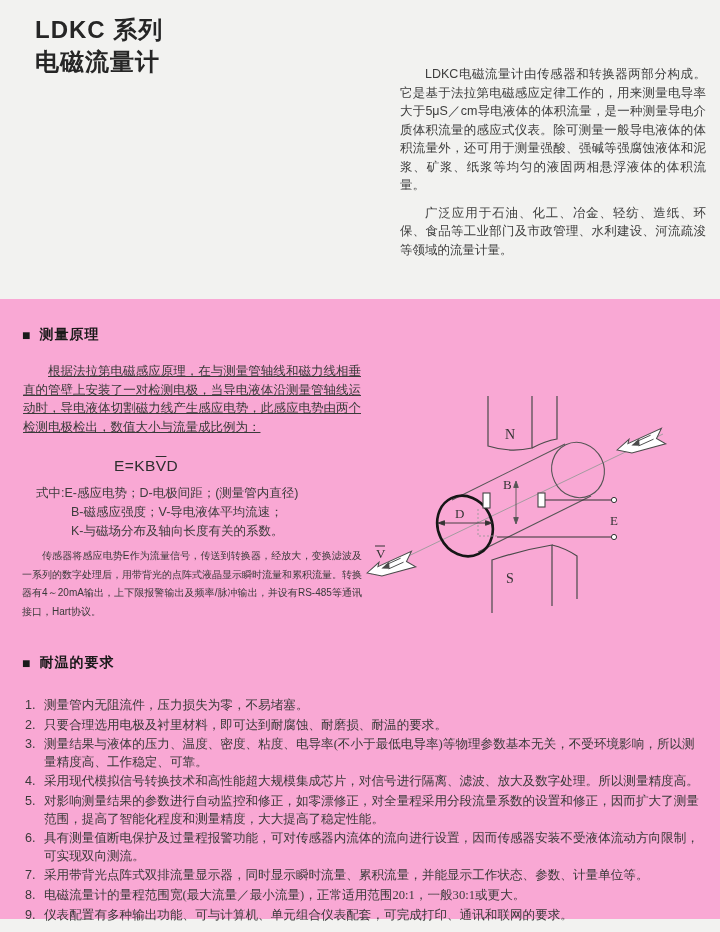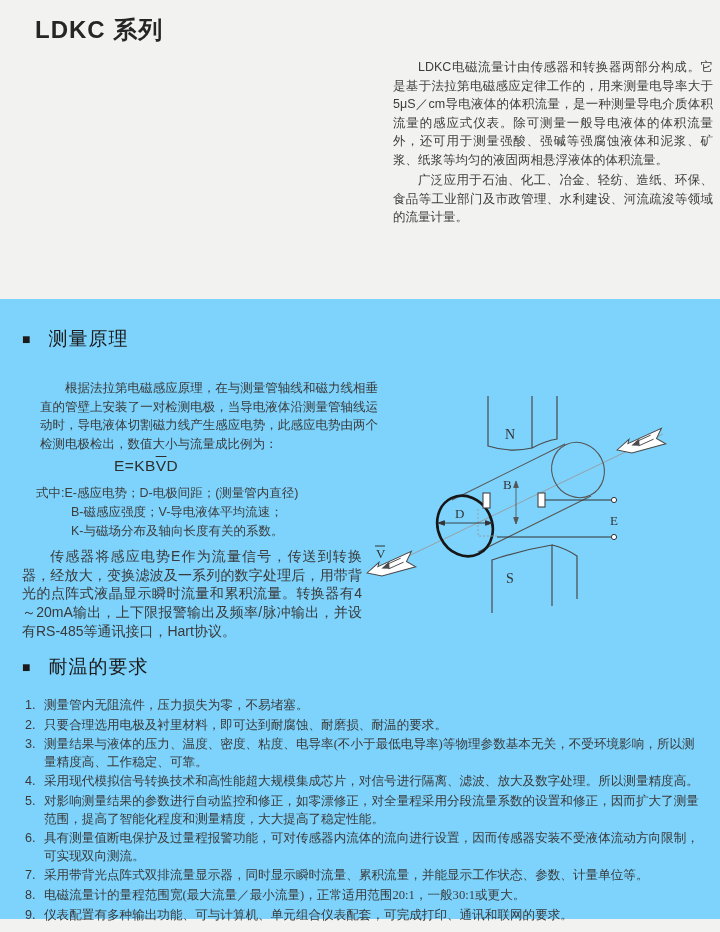--- a/index.html
+++ b/index.html
@@ -1,61 +1,62 @@
 <!DOCTYPE html>
 <html><head>
 <meta charset="utf-8">
 <style>
   html,body{margin:0;padding:0;}
   .page{
-    position:relative;width:720px;height:932px;background:#7dd3fc;overflow:hidden;
+    position:relative;width:720px;height:932px;background:#f9a8d4;overflow:hidden;
     font-family:"Liberation Sans", sans-serif;color:#3a3a3a;
   }
   .top-band{position:absolute;left:0;top:0;width:720px;height:299px;background:#f2f2f0;}
   .bottom-band{position:absolute;left:0;bottom:0;width:720px;height:13px;background:#f2f2f0;}
 
   .doc-title{position:absolute;left:35px;top:14px;font-size:24px;line-height:32px;
     font-weight:bold;color:#262626;letter-spacing:1px;}
 
   .intro{position:absolute;left:391px;top:56px;width:324px;font-size:12.5px;line-height:18.5px;
     color:#3d3d3d;text-align:justify;}
-  .intro p{margin:2px;text-indent:2em;}
+  .intro p{margin:9px;text-indent:2em;}
 
   .sec-heading{position:absolute;display:flex;align-items:center;color:#1a1a1a;}
   .sec-heading .sq{font-size:14px;line-height:14px;color:#1a1a1a;}
-  .sec-heading .txt{font-size:19px;font-weight:normal;margin-left:18px;letter-spacing:1px;}
+  .sec-heading .txt{font-size:14px;font-weight:bold;margin-left:9px;letter-spacing:1px;}
   .sec1{left:22px;top:326px;}
   .sec2{left:22px;top:654px;}
 
   .principle-p1{position:absolute;left:22px;top:361px;width:338px;font-size:12.5px;
-    line-height:18.6px;text-align:justify;text-indent:2em;margin:18px;}
+    line-height:18.6px;text-align:justify;text-indent:2em;margin:1px;text-decoration:underline;}
   .formula{position:absolute;left:114px;top:457px;font-size:15.5px;color:#2e2e2e;letter-spacing:0.4px;text-align:center;}
   .vbar{text-decoration:overline;}
   .defs{position:absolute;left:36px;top:484px;font-size:12.5px;line-height:19px;color:#3d3d3d;}
   .defs .ind{padding-left:35px;}
-  .principle-p2{position:absolute;left:22px;top:547px;width:340px;font-size:14px;
+  .principle-p2{position:absolute;left:22px;top:547px;width:340px;font-size:10px;
     line-height:18.7px;text-align:justify;text-indent:2em;margin:0;}
 
   .diagram{position:absolute;left:355px;top:368px;}
   .dlabel{font-family:"Liberation Serif", serif;fill:#333;}
 
   .features{position:absolute;left:25px;top:697px;width:681px;font-size:12.6px;color:#3a3a3a;}
   .feat-row{display:flex;margin-bottom:2px;line-height:17.6px;}
   .feat-num{flex:none;width:19px;}
   .feat-text{flex:1;font-family:Liberation Serif, serif;}
 </style>
 </head>
 <body>
 
 <div class="page">
   <div class="top-band"></div>
   <div class="bottom-band"></div>
 
   <div class="doc-title">
     <div>LDKC 系列</div>
+    <div>电磁流量计</div>
   </div>
 
   <div class="intro">
     <p>LDKC电磁流量计由传感器和转换器两部分构成。它是基于法拉第电磁感应定律工作的，用来测量电导率大于5μS／cm导电液体的体积流量，是一种测量导电介质体积流量的感应式仪表。除可测量一般导电液体的体积流量外，还可用于测量强酸、强碱等强腐蚀液体和泥浆、矿浆、纸浆等均匀的液固两相悬浮液体的体积流量。</p>
     <p>广泛应用于石油、化工、冶金、轻纺、造纸、环保、食品等工业部门及市政管理、水利建设、河流疏浚等领域的流量计量。</p>
   </div>
 
   <div class="sec-heading sec1">
     <span class="sq">■</span>
     <span class="txt">测量原理</span>

